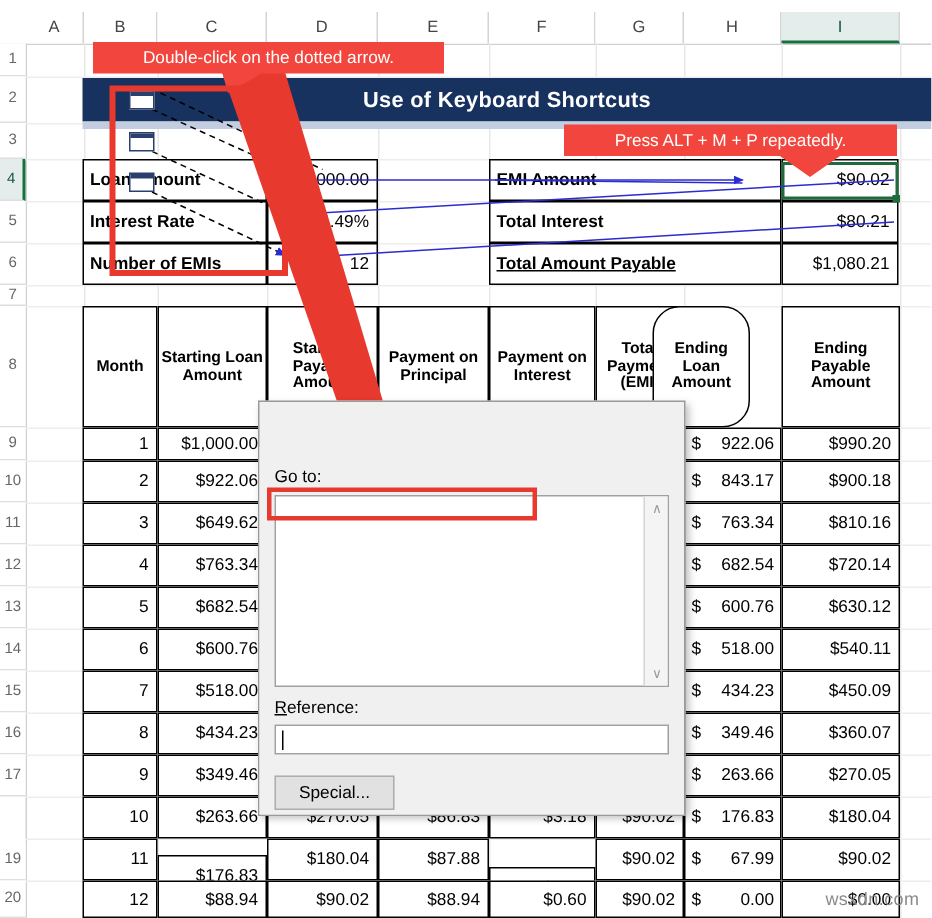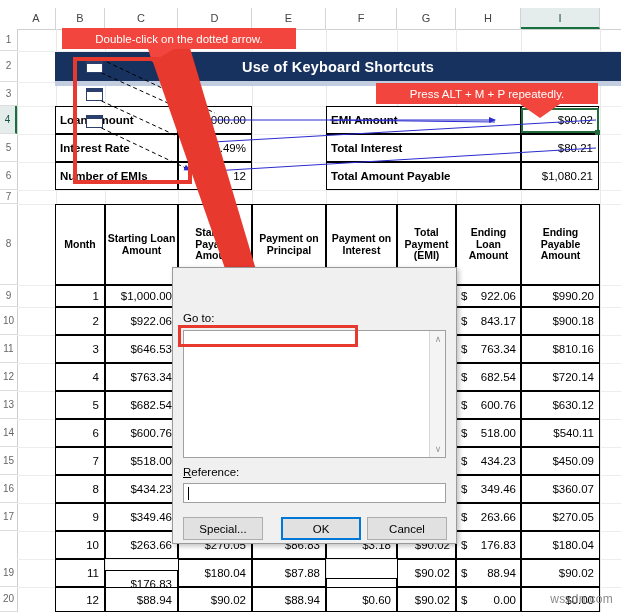--- a/index.html
+++ b/index.html
@@ -189,32 +189,32 @@
       <div class="tcell r" style="left: 178px; top: 134px; width: 74px; height: 28px;">14.49%</div>
       <div class="tcell b l" style="left: 55px; top: 162px; width: 123px; height: 28px;">Number of EMIs</div>
       <div class="tcell r" style="left: 178px; top: 162px; width: 74px; height: 28px;">12</div>
     </div>
 
   <div id="results">
       <div class="tcell b l" style="left: 326px; top: 106px; width: 195px; height: 28px;">EMI Amount</div>
       <div class="tcell r" style="left: 521px; top: 106px; width: 78px; height: 28px;">$90.02</div>
       <div class="tcell b l" style="left: 326px; top: 134px; width: 195px; height: 28px;">Total Interest</div>
       <div class="tcell r" style="left: 521px; top: 134px; width: 78px; height: 28px;">$80.21</div>
-      <div class="tcell b l" style="left: 326px; top: 162px; width: 195px; height: 28px;">Total Amount Payable</div>
+      <div class="tcell b l" style="left: 326px; top: 162px; width: 195px; height: 28px; text-decoration: underline;">Total Amount Payable</div>
       <div class="tcell r" style="left: 521px; top: 162px; width: 78px; height: 28px;">$1,080.21</div>
     </div>
 
   <div id="schedhdr">
       <div class="hdrcell" style="left: 55px; top: 204px; width: 50px; height: 81px;">Month</div>
       <div class="hdrcell" style="left: 105px; top: 204px; width: 73px; height: 81px;">Starting Loan Amount</div>
       <div class="hdrcell" style="left: 178px; top: 204px; width: 74px; height: 81px;">Starting Payable Amount</div>
       <div class="hdrcell" style="left: 252px; top: 204px; width: 74px; height: 81px;">Payment on Principal</div>
       <div class="hdrcell" style="left: 326px; top: 204px; width: 71px; height: 81px;">Payment on Interest</div>
       <div class="hdrcell" style="left: 397px; top: 204px; width: 59px; height: 81px;">Total Payment (EMI)</div>
-      <div class="hdrcell" style="left: 456px; top: 204px; width: 65px; height: 81px;">Ending Loan Amount</div>
+      <div class="hdrcell" style="left: 435px; top: 204px; width: 65px; height: 81px; border-radius: 18px;">Ending Loan Amount</div>
       <div class="hdrcell" style="left: 521px; top: 204px; width: 79px; height: 81px;">Ending Payable Amount</div>
     </div>
   <div id="schedbody">
       <div class="tcell r" style="left: 55px; top: 285px; width: 50px; height: 22px;">1</div>
       <div class="tcell r" style="left: 105px; top: 285px; width: 73px; height: 22px;">$1,000.00</div>
       <div class="tcell r" style="left: 178px; top: 285px; width: 74px; height: 22px;">$1,080.21</div>
       <div class="tcell r" style="left: 252px; top: 285px; width: 74px; height: 22px;">$77.94</div>
       <div class="tcell r" style="left: 326px; top: 285px; width: 71px; height: 22px;">$12.08</div>
       <div class="tcell r" style="left: 397px; top: 285px; width: 59px; height: 22px;">$90.02</div>
       <div class="tcell l" style="left: 456px; top: 285px; width: 65px; height: 22px; justify-content: space-between; padding: 0px 4px;">
@@ -227,21 +227,21 @@
       <div class="tcell r" style="left: 178px; top: 307px; width: 74px; height: 28px;">$990.20</div>
       <div class="tcell r" style="left: 252px; top: 307px; width: 74px; height: 28px;">$78.88</div>
       <div class="tcell r" style="left: 326px; top: 307px; width: 71px; height: 28px;">$11.13</div>
       <div class="tcell r" style="left: 397px; top: 307px; width: 59px; height: 28px;">$90.02</div>
       <div class="tcell l" style="left: 456px; top: 307px; width: 65px; height: 28px; justify-content: space-between; padding: 0px 4px;">
         <span>$</span>
         <span>843.17</span>
       </div>
       <div class="tcell r" style="left: 521px; top: 307px; width: 79px; height: 28px;">$900.18</div>
       <div class="tcell r" style="left: 55px; top: 335px; width: 50px; height: 28px;">3</div>
-      <div class="tcell r" style="left: 105px; top: 335px; width: 73px; height: 28px;">$646.53</div>
+      <div class="tcell r" style="left: 105px; top: 335px; width: 73px; height: 28px;">$649.62</div>
       <div class="tcell r" style="left: 178px; top: 335px; width: 74px; height: 28px;">$900.18</div>
       <div class="tcell r" style="left: 252px; top: 335px; width: 74px; height: 28px;">$79.84</div>
       <div class="tcell r" style="left: 326px; top: 335px; width: 71px; height: 28px;">$10.18</div>
       <div class="tcell r" style="left: 397px; top: 335px; width: 59px; height: 28px;">$90.02</div>
       <div class="tcell l" style="left: 456px; top: 335px; width: 65px; height: 28px; justify-content: space-between; padding: 0px 4px;">
         <span>$</span>
         <span>763.34</span>
       </div>
       <div class="tcell r" style="left: 521px; top: 335px; width: 79px; height: 28px;">$810.16</div>
       <div class="tcell r" style="left: 55px; top: 363px; width: 50px; height: 28px;">4</div>
@@ -322,21 +322,21 @@
       </div>
       <div class="tcell r" style="left: 521px; top: 531px; width: 79px; height: 28px;">$180.04</div>
       <div class="tcell r" style="left: 55px; top: 559px; width: 50px; height: 28px;">11</div>
       <div class="tcell r" style="left: 105px; top: 570px; width: 73px; height: 28px;">$176.83</div>
       <div class="tcell r" style="left: 178px; top: 559px; width: 74px; height: 28px;">$180.04</div>
       <div class="tcell r" style="left: 252px; top: 559px; width: 74px; height: 28px;">$87.88</div>
       <div class="tcell r" style="left: 326px; top: 559px; width: 71px; height: 28px; margin-top: 19px;">$2.14</div>
       <div class="tcell r" style="left: 397px; top: 559px; width: 59px; height: 28px;">$90.02</div>
       <div class="tcell l" style="left: 456px; top: 559px; width: 65px; height: 28px; justify-content: space-between; padding: 0px 4px;">
         <span>$</span>
-        <span>88.94</span>
+        <span>67.99</span>
       </div>
       <div class="tcell r" style="left: 521px; top: 559px; width: 79px; height: 28px;">$90.02</div>
       <div class="tcell r" style="left: 55px; top: 587px; width: 50px; height: 25px;">12</div>
       <div class="tcell r" style="left: 105px; top: 587px; width: 73px; height: 25px;">$88.94</div>
       <div class="tcell r" style="left: 178px; top: 587px; width: 74px; height: 25px;">$90.02</div>
       <div class="tcell r" style="left: 252px; top: 587px; width: 74px; height: 25px;">$88.94</div>
       <div class="tcell r" style="left: 326px; top: 587px; width: 71px; height: 25px;">$0.60</div>
       <div class="tcell r" style="left: 397px; top: 587px; width: 59px; height: 25px;">$90.02</div>
       <div class="tcell l" style="left: 456px; top: 587px; width: 65px; height: 25px; justify-content: space-between; padding: 0px 4px;">
         <span>$</span>
@@ -411,25 +411,19 @@
 
       <div class="lbl" style="left:10px;top:168px;"><span class="u">R</span><span>eference:</span></div>
 
       <div class="txtbox" style="left:10px;top:185px;width:263px;height:20px;">
         <div class="caret"></div>
       </div>
 
       <div class="btn" style="left:10px;top:219px;width:80px;height:23px;">
         <span>Special...</span>
       </div>
-      <div class="btn def" style="left:108px;top:219px;width:80px;height:23px;">
-        <span>OK</span>
-      </div>
-      <div class="btn" style="left:194px;top:219px;width:80px;height:23px;">
-        <span>Cancel</span>
-      </div>
     </div>
   </div>
 
   <div class="redrect" style="left: 178px; top: 325px; width: 180px; height: 22px; border-width: 3px; z-index: 60;"></div>
 
   <div class="wm" style="z-index: 70;">wsxdn.com</div>
 </div>
 
 </body></html>

